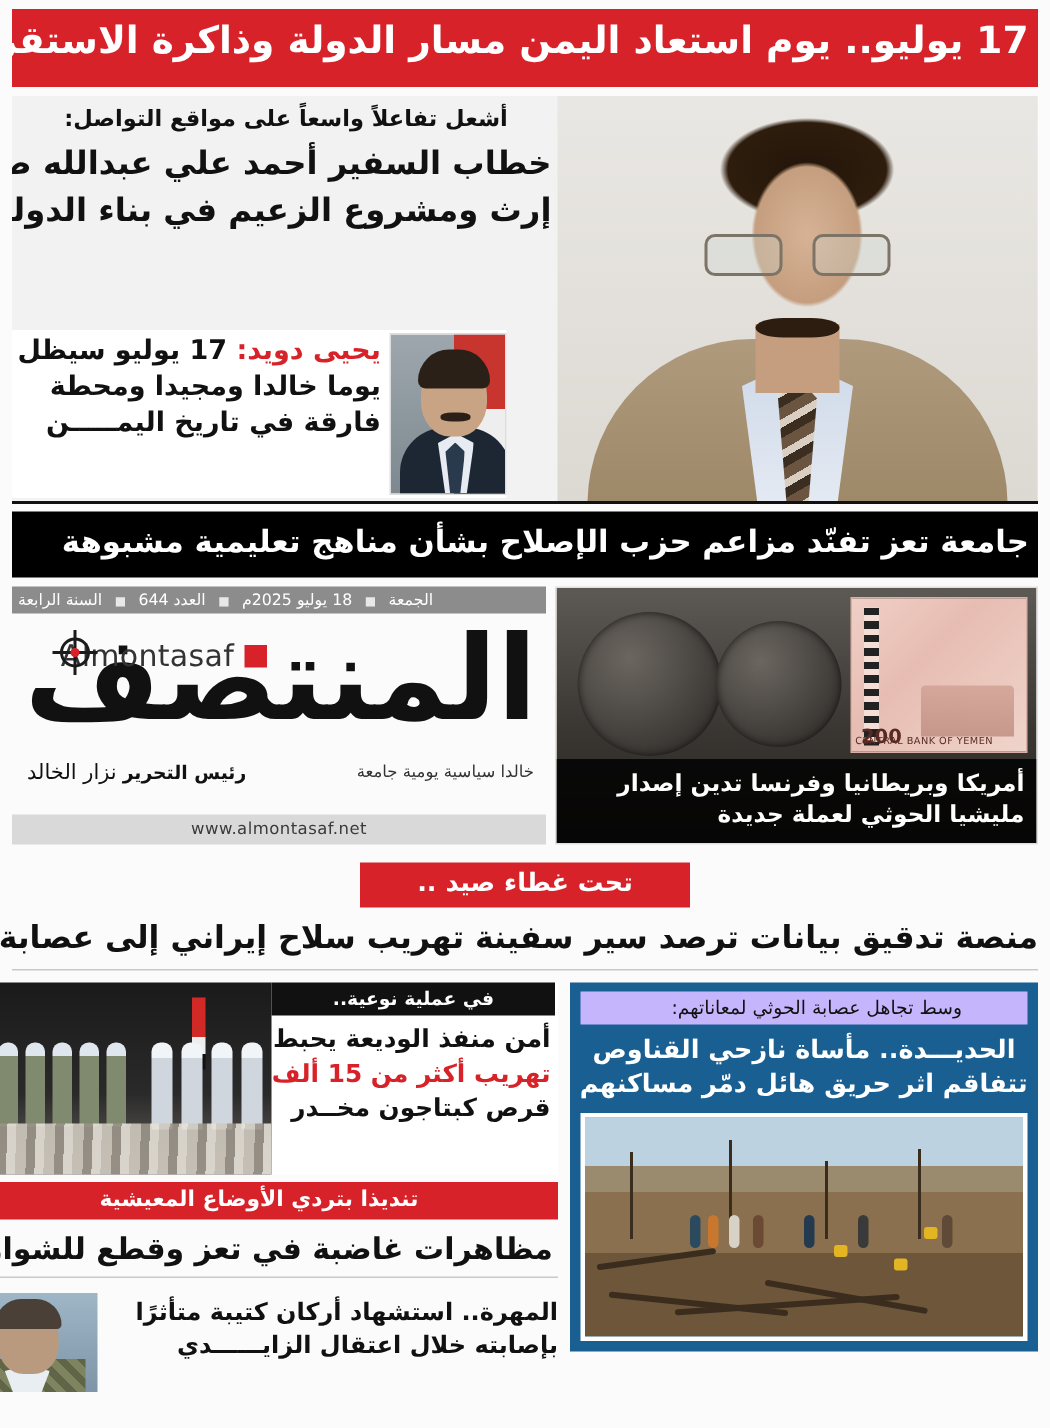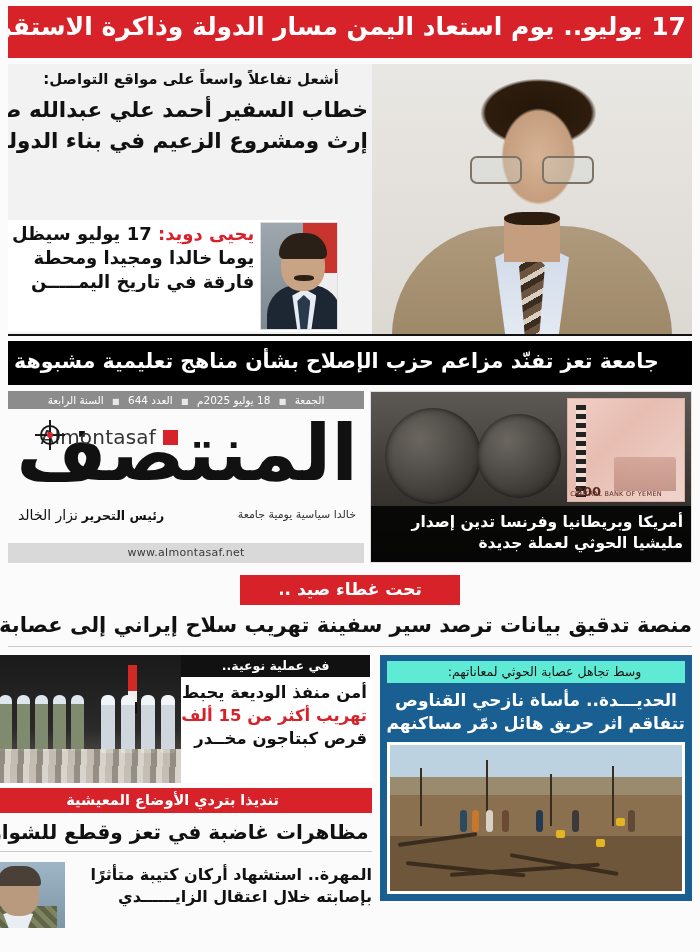--- a/index.html
+++ b/index.html
@@ -133,21 +133,21 @@
   .ip-body { position:absolute; left:6px; bottom:0; width:74px; height:44px;
     background:#1d2733; border-radius:30px 30px 0 0; }
   .ip-shirt { position:absolute; left:31px; bottom:0; width:24px; height:40px;
     background:#e7ecf2; clip-path: polygon(50% 0,100% 16%,80% 100%,20% 100%,0 16%); }
   .ip-tie { position:absolute; left:36px; bottom:0; width:13px; height:34px;
     background:#2a3a4d; clip-path: polygon(50% 0,100% 18%,76% 100%,24% 100%,0 18%); }
 
   
   .black-bar {
     background: #000; color: #fff;
-    text-align: left;
+    text-align: right;
     font-size: 20.5px; font-weight: bold;
     letter-spacing: -0.4px;
     padding: 8px 6px 10px 6px;
     margin-top: 5px;
     height: 44px;
     white-space: nowrap; overflow: hidden;
   }
 
   
   .mast-row {
@@ -184,21 +184,21 @@
     text-align:center; font-size:15.5px; font-weight:bold;
     line-height:1.36; padding:6px 8px 8px 8px; letter-spacing:-.3px;
   }
   .money-cap span { display:block; white-space:nowrap;text-align:right; }
 
   .mast-right {
     flex: 1; position: relative; display:flex; flex-direction:column;
   }
   .dateline {
     background: #8c8c8c; color: #fff;
-    font-size: 10.5px; text-align: center;
+    font-size: 10.5px; text-align: left;
     padding: 3px 4px; letter-spacing: .1px;
     white-space: nowrap;
   }
   .dateline .sq { color:#e8e8e8; font-size:8px; margin:0 5px; }
   .logo-wrap { position: relative; flex: 1; }
   .logo-ar {
     position:absolute; right: 6px; top: 8px;
     font-size: 78px; font-weight: bold; color:#111;
     line-height: .94; letter-spacing: -2px;
     font-family: "DejaVu Sans", sans-serif;
@@ -251,21 +251,21 @@
 
   
   .bottom { display:flex; flex-direction:row; gap:8px; height: 276px; }
   .bl { width: 312px; }
   .br { flex:1; display:flex; flex-direction:column; gap:5px; }
 
   .blue-box {
     background: #1a5f91; padding: 6px 7px 7px 7px;
   }
   .blue-kicker {
-    background:#5eead4; color:#111; font-size:12.5px;
+    background:#c4b5fd; color:#111; font-size:12.5px;
     text-align:center; padding:3px 4px 4px 21px; white-space:nowrap;
   }
   .blue-h {
     color:#fff; font-size:17px; font-weight:bold;
     text-align:center; line-height:1.34; margin-top:6px; letter-spacing:-.3px;
   }
   .blue-h span { display:block; white-space:nowrap; }
   .fire-photo {
     margin-top:7px; height: 152px; position:relative; overflow:hidden;
     background: linear-gradient(180deg,#bcd2e0 0 22%, #9a8b6f 22% 34%, #8a704f 34% 62%, #6d563a 62% 100%);

